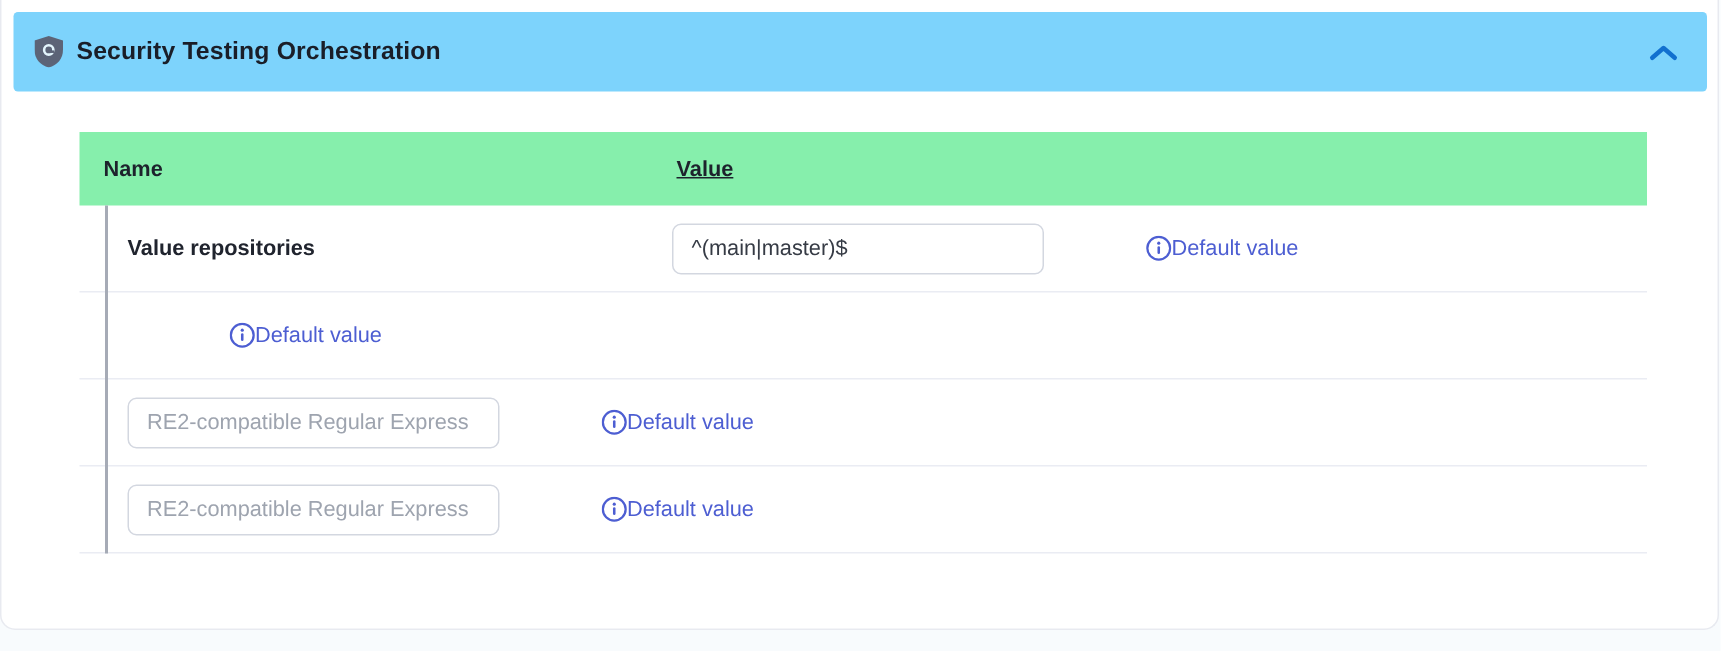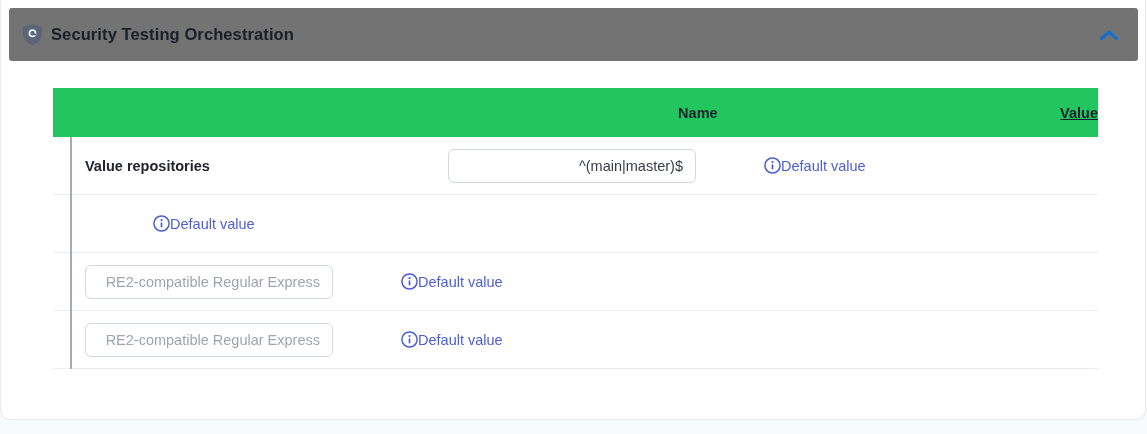--- a/index.html
+++ b/index.html
@@ -15,21 +15,21 @@
     position: absolute; top: 0; left: 0;
     width: 1146px; height: 420px;
     background: #ffffff;
     border: 1px solid #e8eaf0;
     border-top: none;
     border-radius: 0 0 10px 10px;
   }
   .band {
     height: 53px;
     margin: 8px 7px 0 8px;
-    background: #737373;
+    background: #7dd3fc;
     border-radius: 3px;
     display: flex;
     align-items: center;
     padding: 0 18px 0 14px;
   }
   .band .title {
     margin: 0 0 0 9px;
     font-size: 16.5px;
     font-weight: 700;
     color: #1a1e28;
@@ -37,24 +37,23 @@
   }
   .shield-wrap { display: flex; align-items: center; }
   .chev {
     margin-left: auto;
     display: flex; align-items: center;
     cursor: pointer;
   }
   .table { margin: 27px 47px 0 52px; }
   .thead {
     height: 49px;
-    background: #22c55e;
+    background: #86efac;
     display: flex;
     align-items: center;
-    justify-content: flex-end;
   }
   .th { font-size: 14.5px; font-weight: 700; color: #1d222c; }
   .th-name { padding-left: 16px; width: 395px; }
   .th-value { padding-left: 3px; text-decoration: underline; }
   .section-label {
     height: 33px;
     display: flex; align-items: center;
     padding-left: 16px;
     font-size: 11px;
     color: #3c414b;
@@ -83,21 +82,20 @@
   .regex-input {
     width: 248px; height: 34px;
     border: 1px solid #d3d7e0;
     border-radius: 6px;
     padding: 0 12px;
     font-size: 14.5px;
     color: #363b45;
     font-family: "Liberation Sans", sans-serif;
     background: #fff;
     outline: none;
-    text-align: right;
   }
   .regex-input::placeholder { color: #9ea4af; }
   .default-link {
     margin-left: 68px;
     display: flex;
     align-items: center;
     gap: 0;
     font-size: 14.5px;
     color: #4d5ed2;
     text-decoration: none;

